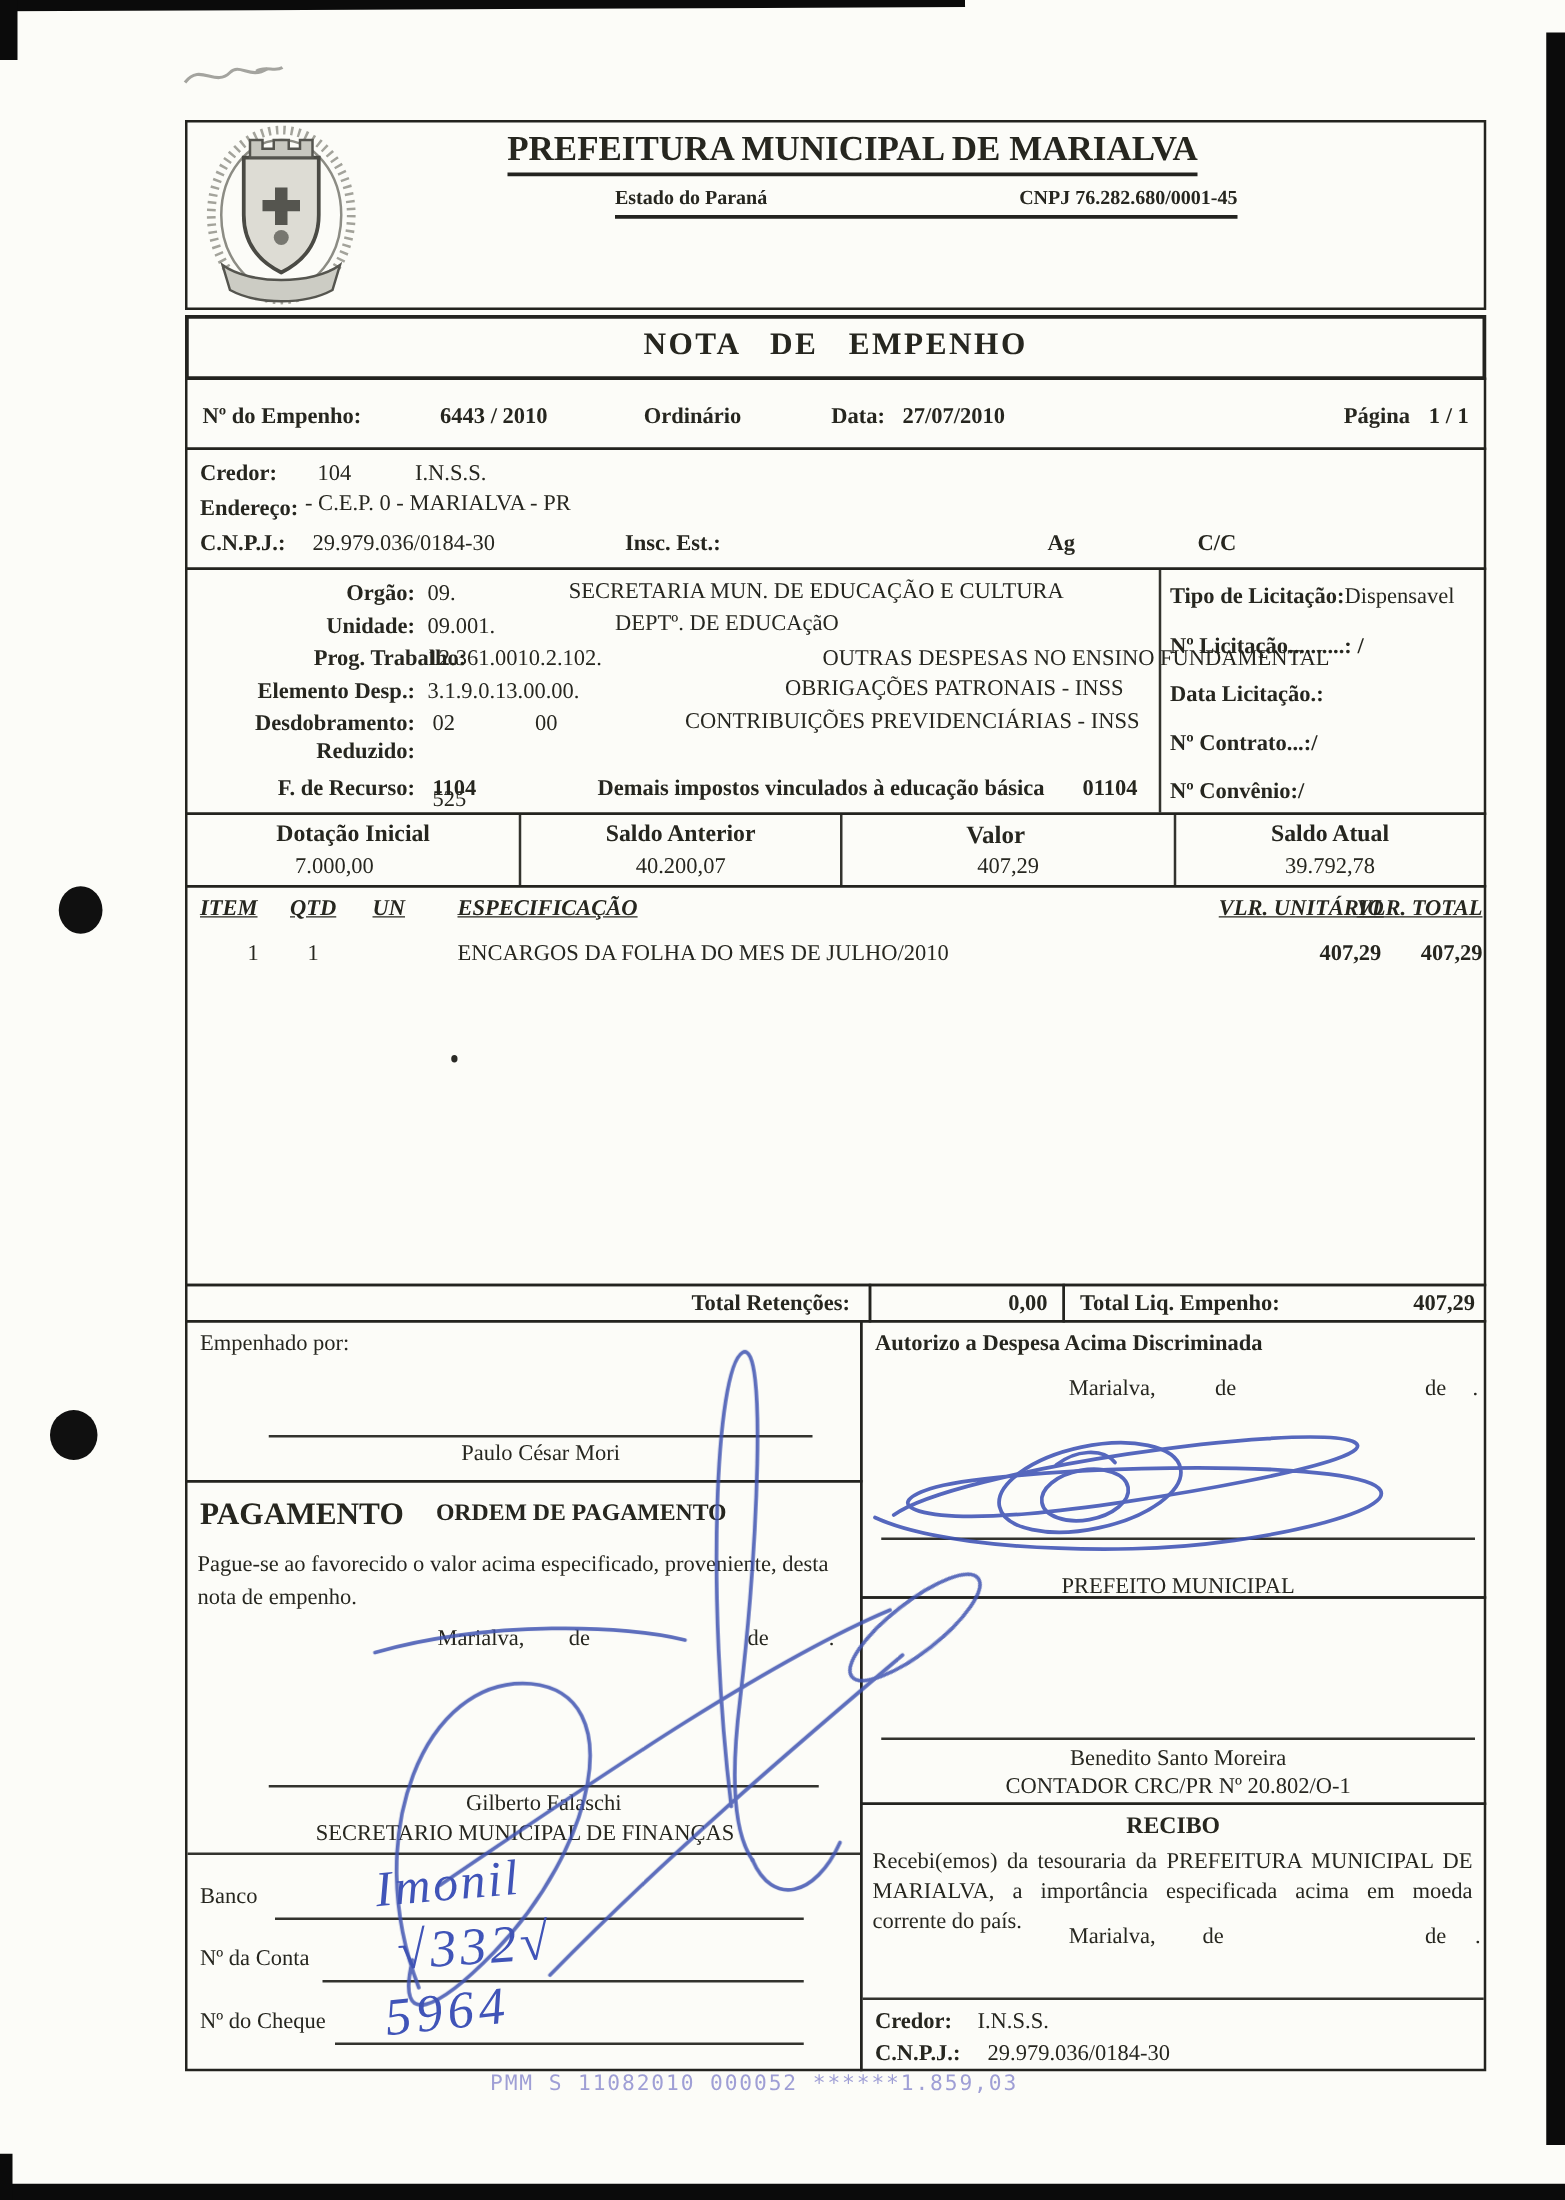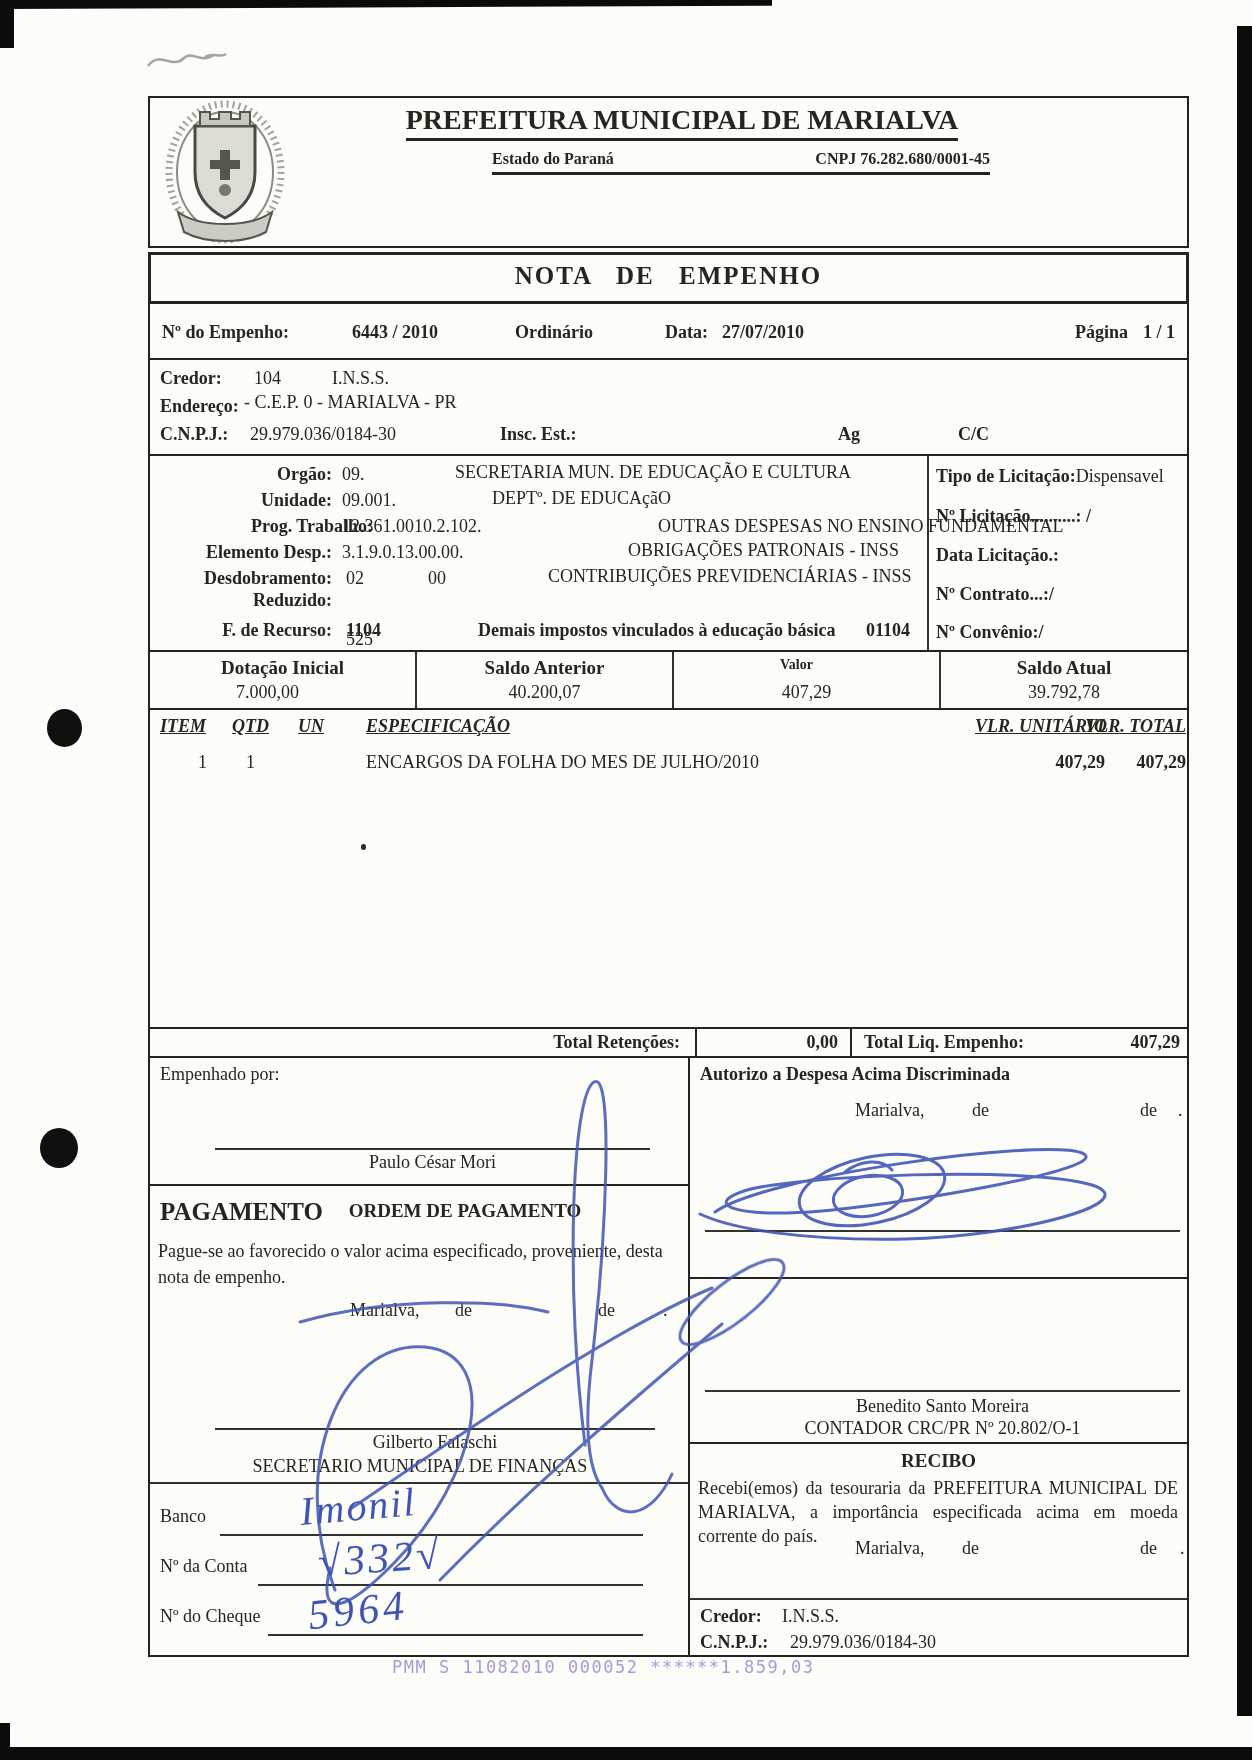--- a/index.html
+++ b/index.html
@@ -117,21 +117,21 @@
   </div>
   <div class="t b" style="left:936px;top:506px;">Nº Licitação..........: /</div>
   <div class="t b" style="left:936px;top:545px;">Data Licitação.:</div>
   <div class="t b" style="left:936px;top:584px;">Nº Contrato...:/</div>
   <div class="t b" style="left:936px;top:622px;">Nº Convênio:/</div>
 
   <div class="t ctr b" style="left:150px;top:657px;width:265px;font-size:19px;">Dotação Inicial</div>
   <div class="t ctr" style="left:150px;top:682px;width:235px;">7.000,00</div>
   <div class="t ctr b" style="left:417px;top:657px;width:255px;font-size:19px;">Saldo Anterior</div>
   <div class="t ctr" style="left:417px;top:682px;width:255px;">40.200,07</div>
-  <div class="t ctr b" style="left:674px;top:657px;width:245px;font-size:14px;">Valor</div>
+  <div class="t ctr b" style="left:674px;top:657px;width:245px;font-size:20px;">Valor</div>
   <div class="t ctr" style="left:674px;top:682px;width:265px;">407,29</div>
   <div class="t ctr b" style="left:941px;top:657px;width:246px;font-size:19px;">Saldo Atual</div>
   <div class="t ctr" style="left:941px;top:682px;width:246px;">39.792,78</div>
 
   <div class="t b" style="left:160px;top:716px;font-style:italic;text-decoration:underline;">ITEM</div>
   <div class="t b" style="left:232px;top:716px;font-style:italic;text-decoration:underline;">QTD</div>
   <div class="t b" style="left:298px;top:716px;font-style:italic;text-decoration:underline;">UN</div>
   <div class="t b" style="left:366px;top:716px;font-style:italic;text-decoration:underline;">ESPECIFICAÇÃO</div>
   <div class="t b rt" style="left:975px;top:716px;width:130px;font-style:italic;text-decoration:underline;">VLR. UNITÁRIO</div>
   <div class="t b rt" style="left:1056px;top:716px;width:130px;font-style:italic;text-decoration:underline;">VLR. TOTAL</div>
@@ -150,20 +150,21 @@
   <div class="t" style="left:160px;top:1064px;">Empenhado por:</div>
   <div class="line" style="left:215px;top:1148px;width:435px;"></div>
   <div class="t ctr" style="left:215px;top:1152px;width:435px;">Paulo César Mori</div>
 
   <div class="t b" style="left:700px;top:1064px;">Autorizo a Despesa Acima Discriminada</div>
   <div class="t" style="left:855px;top:1100px;">Marialva,</div>
   <div class="t" style="left:972px;top:1100px;">de</div>
   <div class="t" style="left:1140px;top:1100px;">de</div>
   <div class="t" style="left:1178px;top:1100px;">.</div>
   <div class="line" style="left:705px;top:1230px;width:475px;"></div>
+  <div class="t ctr" style="left:705px;top:1258px;width:475px;">PREFEITO MUNICIPAL</div>
 
   <div class="line" style="left:705px;top:1390px;width:475px;"></div>
   <div class="t ctr" style="left:705px;top:1396px;width:475px;">Benedito Santo Moreira</div>
   <div class="t ctr" style="left:705px;top:1418px;width:475px;">CONTADOR CRC/PR Nº 20.802/O-1</div>
 
   <div class="t b" style="left:160px;top:1198px;font-size:25px;">PAGAMENTO</div>
   <div class="t ctr b" style="left:300px;top:1200px;width:330px;font-size:19px;">ORDEM DE PAGAMENTO</div>
   <div style="position:absolute;left:158px;top:1238px;width:522px;font-size:18px;line-height:26px;">Pague-se ao favorecido o valor acima especificado, proveniente, desta nota de empenho.</div>
   <div class="t" style="left:350px;top:1300px;">Marialva,</div>
   <div class="t" style="left:455px;top:1300px;">de</div>

